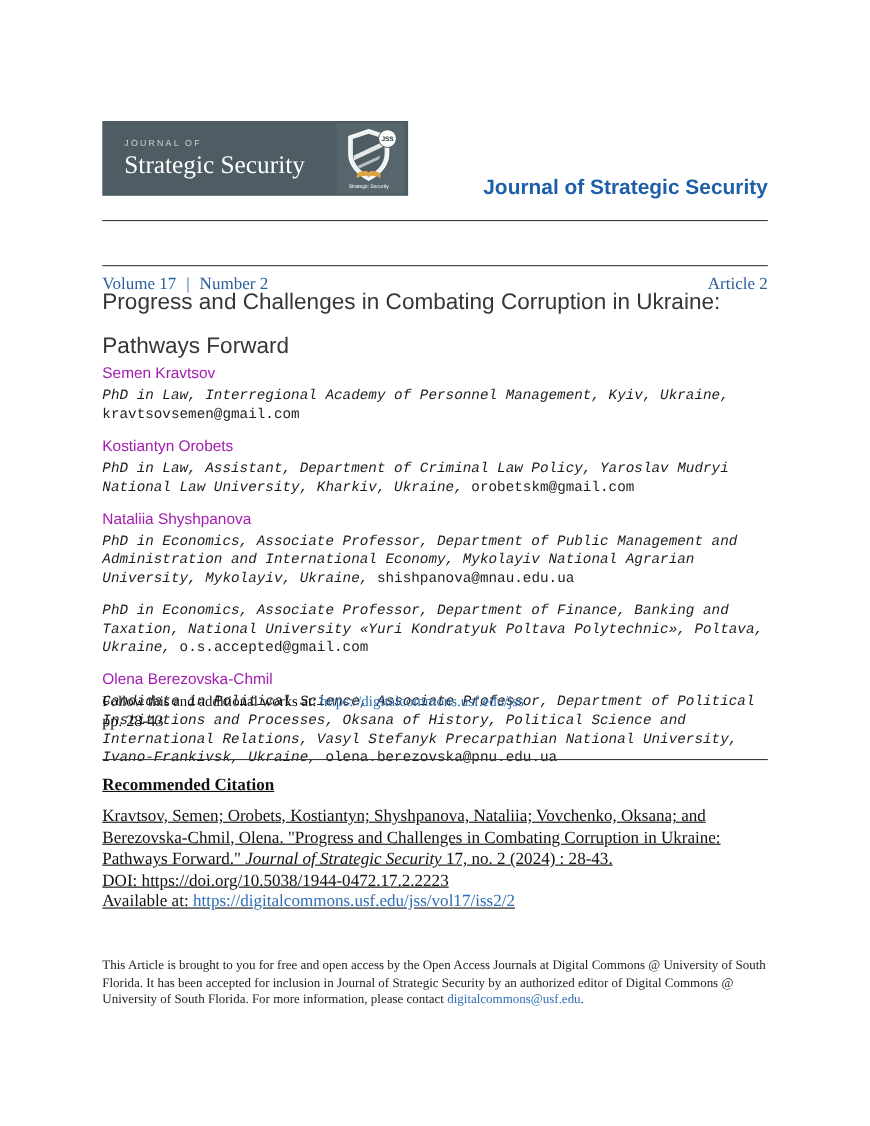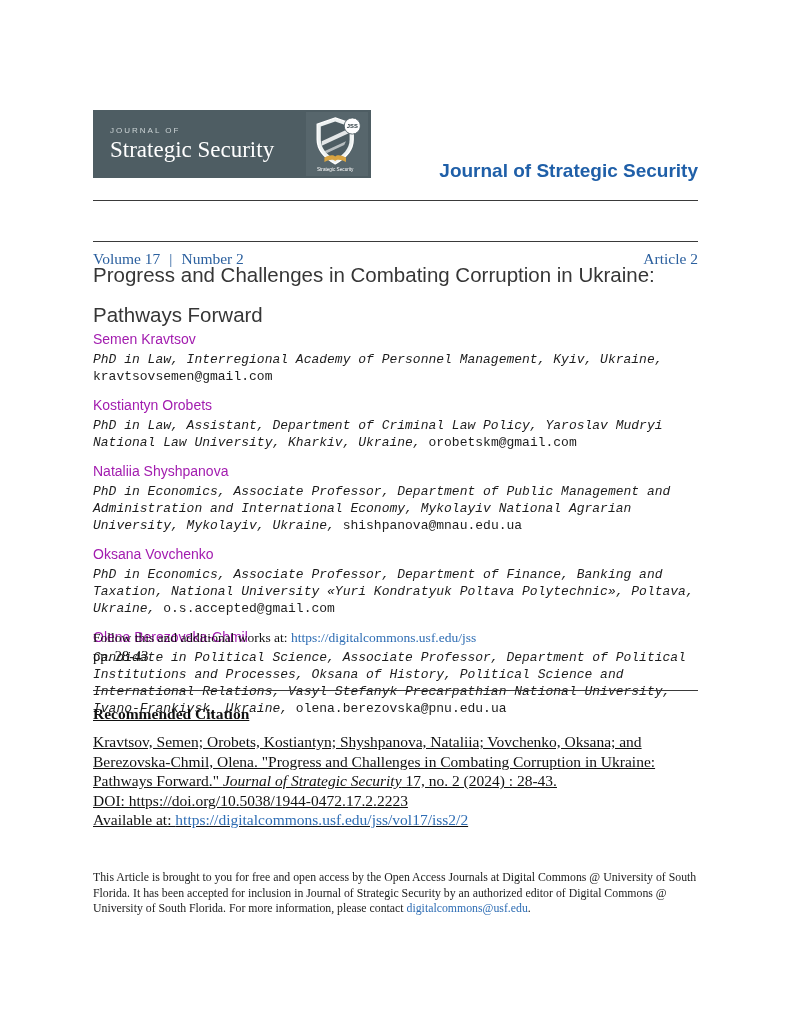--- a/index.html
+++ b/index.html
@@ -5,21 +5,21 @@
   html,body{margin:0;padding:0;background:#ffffff;}
   .page{
     position:relative;width:791px;height:1024px;margin:0 auto;background:#ffffff;
     font-family:"Liberation Sans",sans-serif;color:#1a1a1a;overflow:hidden;
   }
   
   .banner{
     position:absolute;left:93px;top:110px;width:278px;height:68px;
     background:#4e5d63;display:flex;align-items:center;justify-content:space-between;
   }
-  .banner-text{padding-left:1px;margin-left:16px;}
+  .banner-text{padding-left:20px;}
   .banner-kicker{
     font-size:8px;letter-spacing:2px;color:#ccd4d6;margin-bottom:3px;
     font-family:"Liberation Sans",sans-serif;
   }
   .banner-title{
     font-family:"Liberation Serif",serif;color:#ffffff;font-size:23px;line-height:24px;
   }
   .logo-box{
     width:62px;height:64px;margin-right:3px;background:#57666c;
     display:flex;align-items:center;justify-content:center;
@@ -136,21 +136,20 @@
       </div>
     </div>
     <div class="author">
       <div class="author-name">Nataliia Shyshpanova</div>
       <div class="author-affil">
         <span>PhD in Economics, Associate Professor, Department of Public Management and Administration and International Economy, Mykolayiv National Agrarian University, Mykolayiv, Ukraine,</span>
         <span class="author-email">shishpanova@mnau.edu.ua</span>
       </div>
     </div>
     <div class="author">
-      <div class="author-name">Oksana Vovchenko</div>
       <div class="author-affil">
         <span>PhD in Economics, Associate Professor, Department of Finance, Banking and Taxation, National University «Yuri Kondratyuk Poltava Polytechnic», Poltava, Ukraine,</span>
         <span class="author-email">o.s.accepted@gmail.com</span>
       </div>
     </div>
     <div class="author">
       <div class="author-name">Olena Berezovska-Chmil</div>
       <div class="author-affil">
         <span>Candidate in Political Science, Associate Professor, Department of Political Institutions and Processes, Oksana of History, Political Science and International Relations, Vasyl Stefanyk Precarpathian National University, Ivano-Frankivsk, Ukraine,</span>
         <span class="author-email">olena.berezovska@pnu.edu.ua</span>

